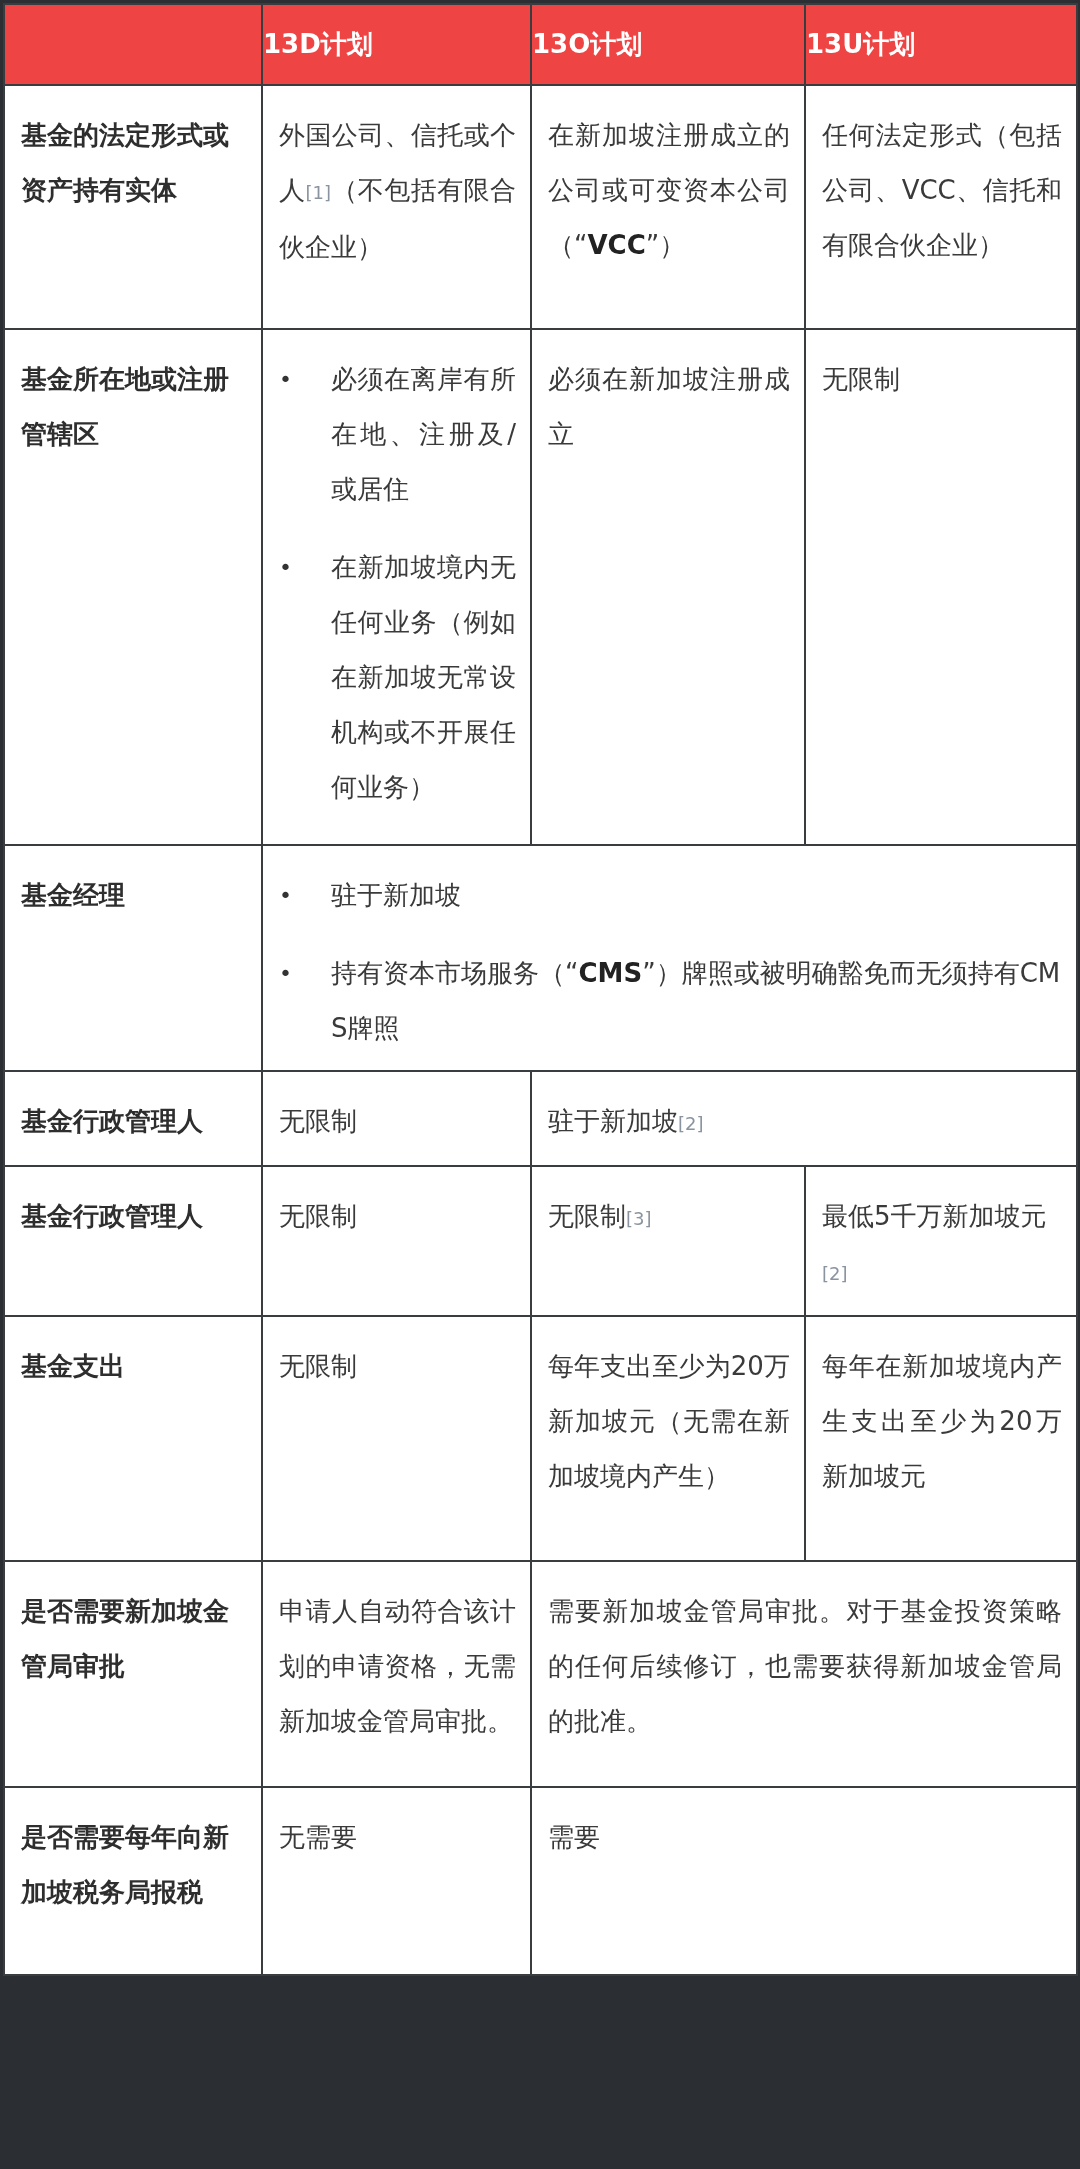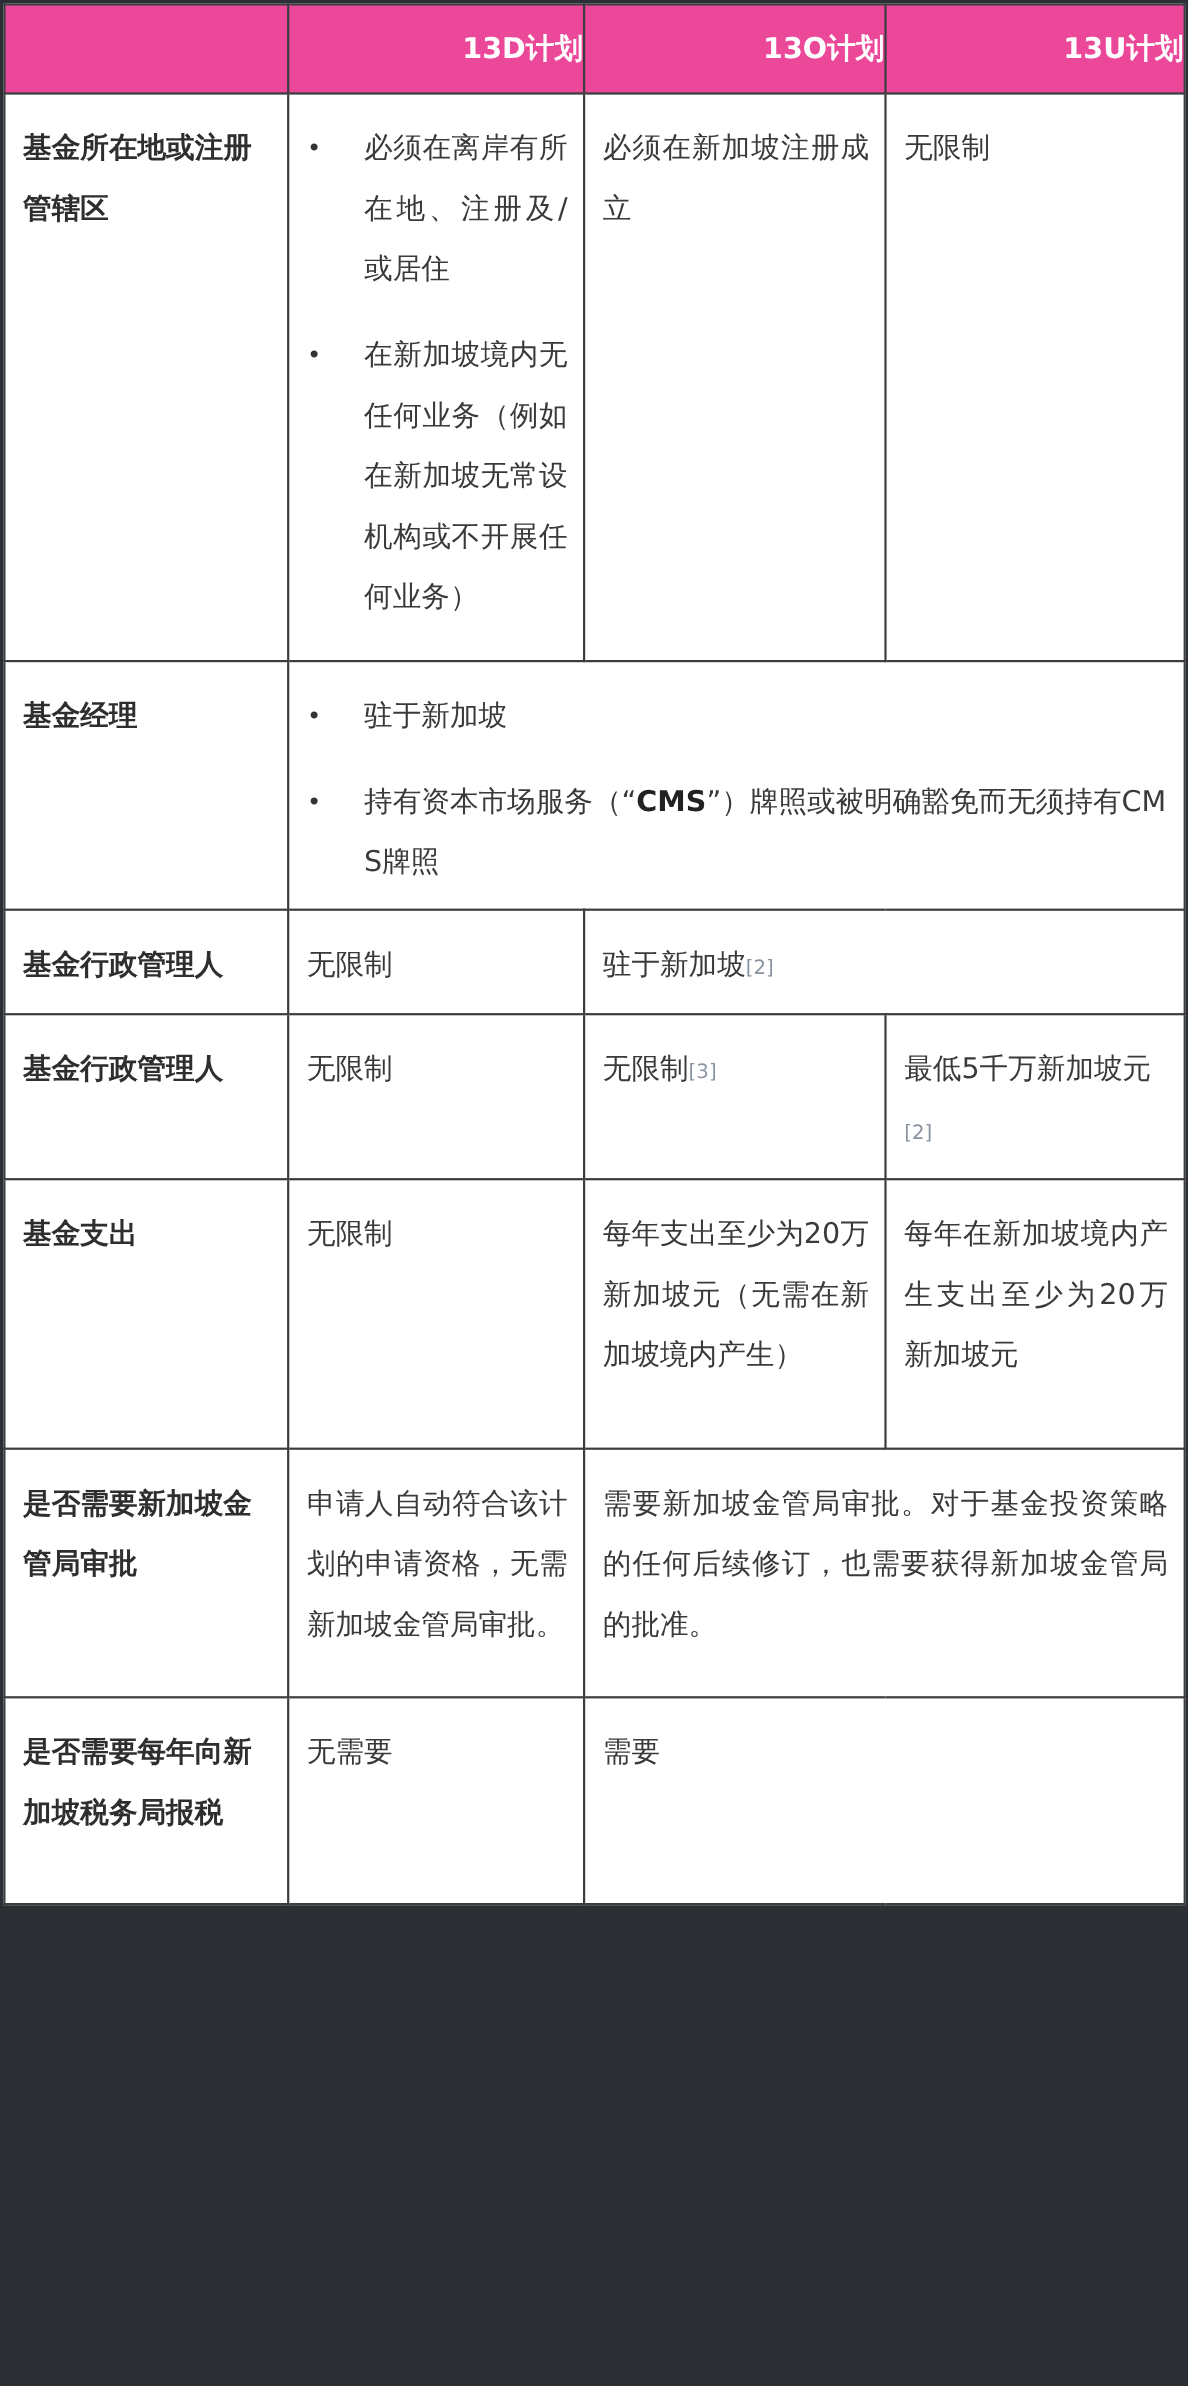--- a/index.html
+++ b/index.html
@@ -1,21 +1,21 @@
 <!DOCTYPE html>
 <html><head>
 <meta charset="utf-8">
 <style>
   html, body { margin: 0; padding: 0; background: #ffffff; }
   body { width: 1080px; height: 2169px; overflow: hidden; font-family: "DejaVu Sans", "Liberation Sans", sans-serif; color: #333333; }
   .wrap { position: absolute; left: 0; top: 0; width: 1080px; height: 2169px; background: #2b2f33; }
   table { position: absolute; left: 3px; top: 3px; width: 1073px; border-collapse: collapse; table-layout: fixed; background: #ffffff; }
   col.c0 { width: 258px; } col.c1 { width: 269px; } col.c2 { width: 274px; } col.c3 { width: 272px; }
   th, td { border: 2px solid #3a3d40; vertical-align: top; padding: 0; }
-  thead th { background: #ec4899; color: #ffffff; height: 79px; font-size: 26px; font-weight: bold; text-align: right; vertical-align: middle; }
+  thead th { background: #ef4444; color: #ffffff; height: 79px; font-size: 26px; font-weight: bold; text-align: left; vertical-align: middle; }
   td { font-size: 26px; line-height: 55px; padding: 22px 14px 14px 16px; word-break: break-all; }
   td.label { font-weight: bold; color: #2e2e2e; padding-left: 16px; padding-right: 10px; }
   td.body { color: #3a3a3a; }
   .just { text-align: justify; text-align-last: left; }
   sup.fn { font-size: 18px; color: #8a94a0; vertical-align: baseline; position: relative; top: 0; }
   ul { margin: 0; padding: 0; list-style: none; }
   li { position: relative; padding-left: 52px; }
   li + li { margin-top: 23px; }
   li::before { content: "•"; position: absolute; left: 0; top: 0; font-size: 22px; color: #333; }
   b.em { font-weight: bold; color: #222; }
@@ -34,20 +34,30 @@
   <thead>
     <tr>
       <th></th>
       <th>13D计划</th>
       <th>13O计划</th>
       <th>13U计划</th>
     </tr>
   </thead>
   <tbody>
 
+    <tr style="height:244px">
+      <td class="label"><span>基金的法定形式或资产持有实体</span></td>
+      <td class="body just">
+        <span>外国公司、信托或个人</span><sup class="fn">[1]</sup><span>（不包括有限合伙企业）</span>
+      </td>
+      <td class="body just">
+        <span>在新加坡注册成立的公司或可变资本公司（“</span><b class="em">VCC</b><span>”）</span>
+      </td>
+      <td class="body just"><span>任何法定形式（包括公司、VCC、信托和有限合伙企业）</span></td>
+    </tr>
 
     <tr style="height:516px">
       <td class="label"><span>基金所在地或注册管辖区</span></td>
       <td class="body">
         <ul>
           <li class="just">必须在离岸有所在地、注册及/或居住</li>
           <li class="just">在新加坡境内无任何业务（例如在新加坡无常设机构或不开展任何业务）</li>
         </ul>
       </td>
       <td class="body just"><span>必须在新加坡注册成立</span></td>

